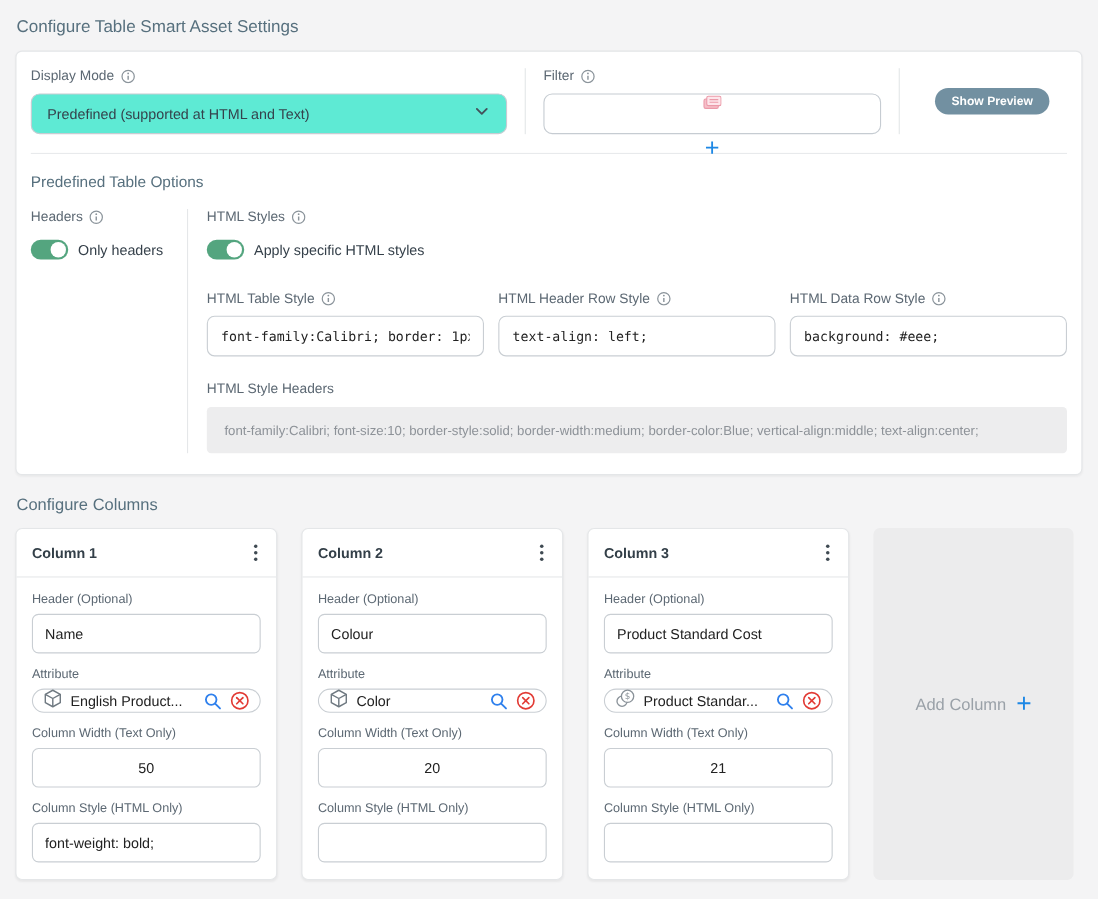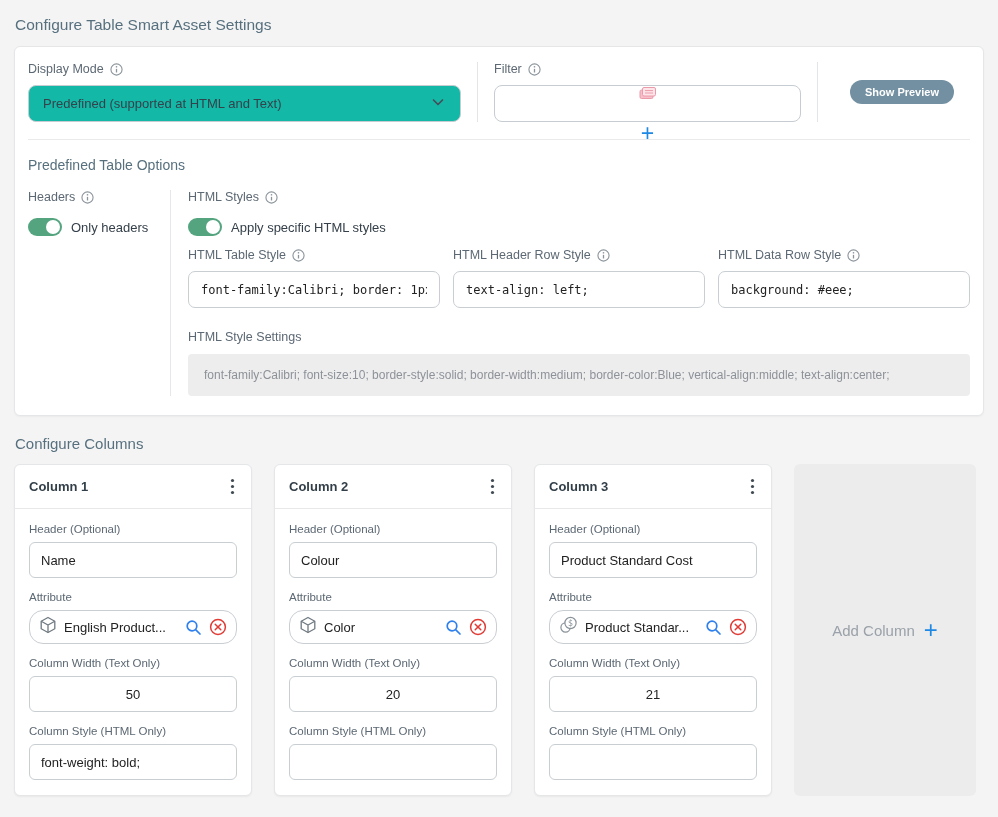--- a/index.html
+++ b/index.html
@@ -33,21 +33,21 @@
   .filter-section { flex: 1; min-width: 0; }
   .preview-section { width: 136px; flex-shrink: 0; display: flex; align-items: center; justify-content: center; }
   .vdiv { width: 1px; background: #e3e6e8; margin: 0 16px; }
 
   .field-label { display: flex; align-items: center; gap: 6px; font-size: 12.5px; color: #5c6873; margin-bottom: 9px; }
   .info-icon { display: inline-flex; flex-shrink: 0; }
 
   .select-box {
     height: 37px; border: 1px solid #c6ccd2; border-radius: 8px;
     display: flex; align-items: center; justify-content: space-between;
-    padding: 0 14px; cursor: pointer; background: #14b8a6;
+    padding: 0 14px; cursor: pointer; background: #5eead4;
   }
   .select-value { font-size: 13px; font-weight: 500; color: #35424c; }
 
   .filter-box {
     height: 37px; border: 1px solid #c6ccd2; border-radius: 8px;
     display: flex; align-items: center; gap: 9px; padding: 0 13px; background: #fff; flex-direction: column;
   }
   .filter-placeholder { flex: 1; font-size: 13px; color: #8d959c; white-space: nowrap; overflow: hidden; }
   .plus-icon { color: #1e88e5; font-size: 23px; font-weight: 500; line-height: 1; cursor: pointer; }
 
@@ -65,21 +65,21 @@
   .options-body { display: flex; align-items: stretch; }
   .headers-col { width: 142px; flex-shrink: 0; }
   .vdiv2 { width: 1px; background: #e5e7e9; flex-shrink: 0; }
   .styles-col { flex: 1; padding-left: 17px; min-width: 0; }
 
   .toggle-row { display: flex; align-items: center; gap: 9px; margin-top: 14px; }
   .toggle { width: 34px; height: 18px; border-radius: 9px; background: #54a57f; position: relative; cursor: pointer; flex-shrink: 0; }
   .toggle .knob { position: absolute; top: 2px; right: 2px; width: 14px; height: 14px; border-radius: 50%; background: #fff; }
   .toggle-label { font-size: 13px; color: #35404a; }
 
-  .styles-row { display: flex; gap: 13px; margin-top: 12px; }
+  .styles-row { display: flex; gap: 13px; margin-top: 28px; }
   .style-field { flex: 1; min-width: 0; }
   .text-input {
     width: 100%; height: 37px; border: 1px solid #c9ced3; border-radius: 7px;
     padding: 0 12px; font-size: 13px; color: #222; background: #fff; outline: none;
     font-family: "Liberation Sans", sans-serif;
   }
   .mono-input { font-family: "DejaVu Sans Mono", monospace; font-size: 12px; }
 
   .example-label { margin-top: 22px; }
   .example-box {
@@ -105,21 +105,21 @@
   .fgroup { margin-bottom: 13px; }
   .fgroup:last-child { margin-bottom: 1px; }
   .fgroup .field-label { font-size: 11.5px; margin-bottom: 7px; }
   .card-input {
     width: 100%; height: 36px; border: 1px solid #c9ced3; border-radius: 6px;
     padding: 0 11px; font-size: 13px; color: #222; background: #fff; outline: none;
     font-family: "Liberation Sans", sans-serif;
   }
   .num-input { text-align: center; }
   .attr-box {
-    height: 34px; border: 1px solid #c9ced3; border-radius: 14px;
+    height: 22px; border: 1px solid #c9ced3; border-radius: 14px;
     display: flex; align-items: center; gap: 7px; padding: 0 9px; background: #fff;
   }
   .attr-text { flex: 1; font-size: 13px; color: #222; white-space: nowrap; overflow: hidden; }
   .icon-btn { background: none; border: none; cursor: pointer; padding: 0; line-height: 0; flex-shrink: 0; }
 
   .add-column-box {
     width: 182px; flex-shrink: 0; background: #ececed; border-radius: 6px;
     display: flex; align-items: center; justify-content: center;
     gap: 9px; cursor: pointer;
   }
@@ -272,21 +272,21 @@
                       <line x1="7" y1="6.3" x2="7" y2="10.2" stroke="#8b949b" stroke-width="1.4"></line>
                       <circle cx="7" cy="4" r="0.9" fill="#8b949b"></circle>
                     </svg>
                 </span>
               </div>
               <input class="text-input mono-input" value="background: #eee;" style="">
             </div>
           </div>
 
           <div class="field-label example-label">
-            <span>HTML Style Settings</span>
+            <span>HTML Style Headers</span>
           </div>
           <div class="example-box">font-family:Calibri; font-size:10; border-style:solid; border-width:medium; border-color:Blue; vertical-align:middle; text-align:center;</div>
         </div>
       </div>
     </div>
   </div>
 
   <div class="columns-title">Configure Columns</div>
 
   <div class="columns-row">

